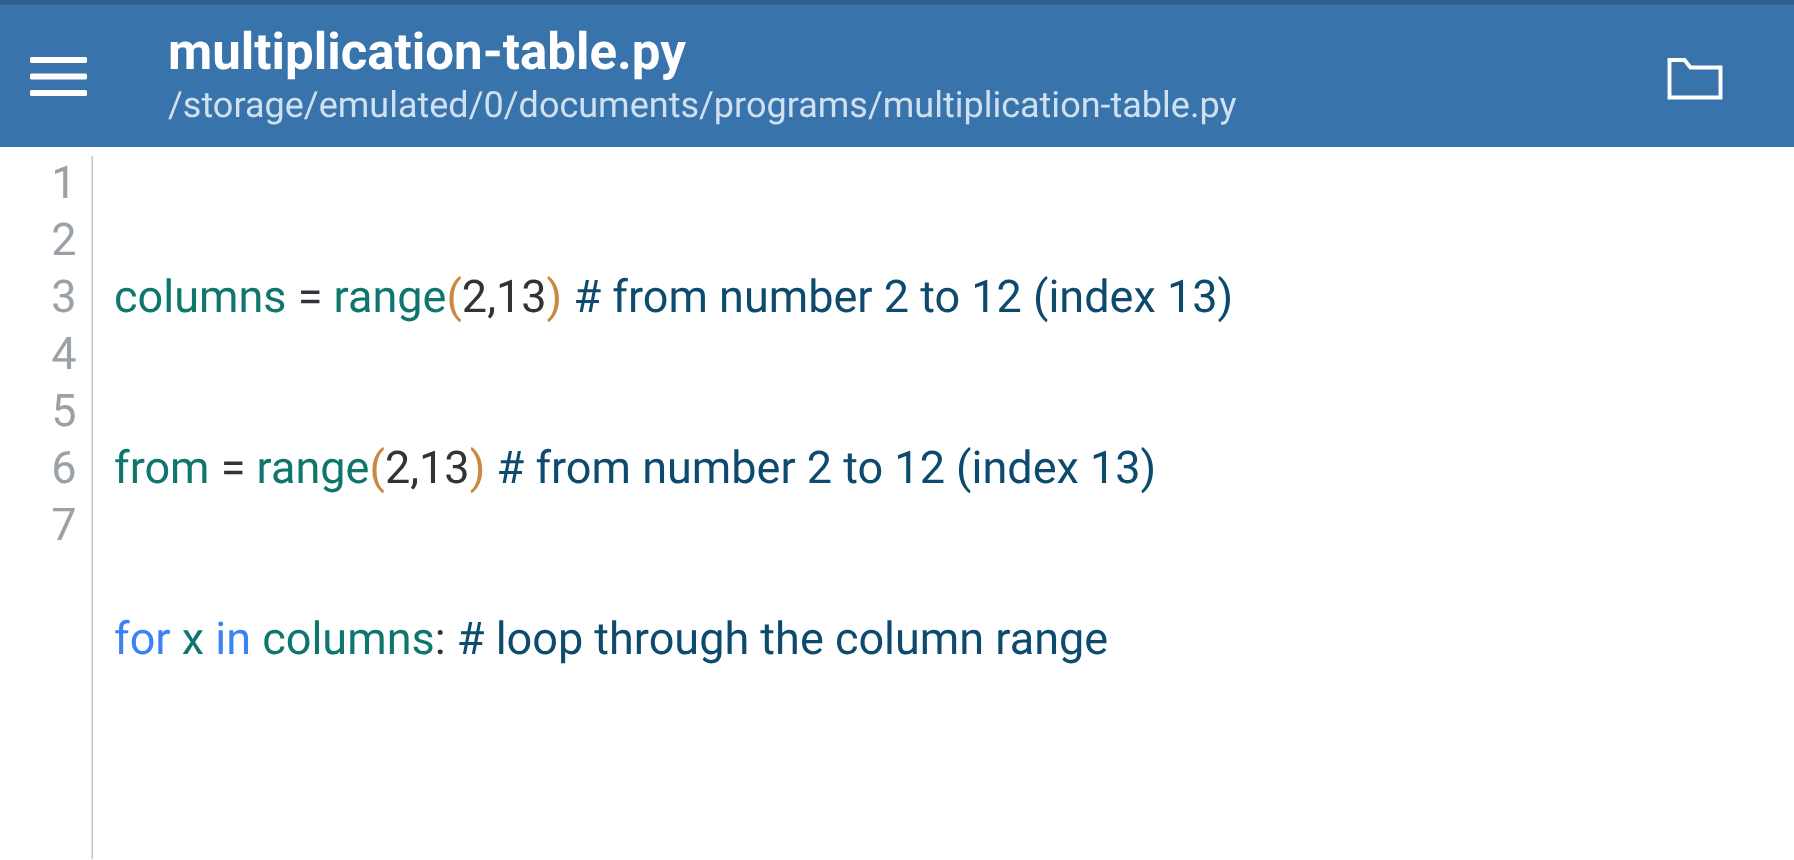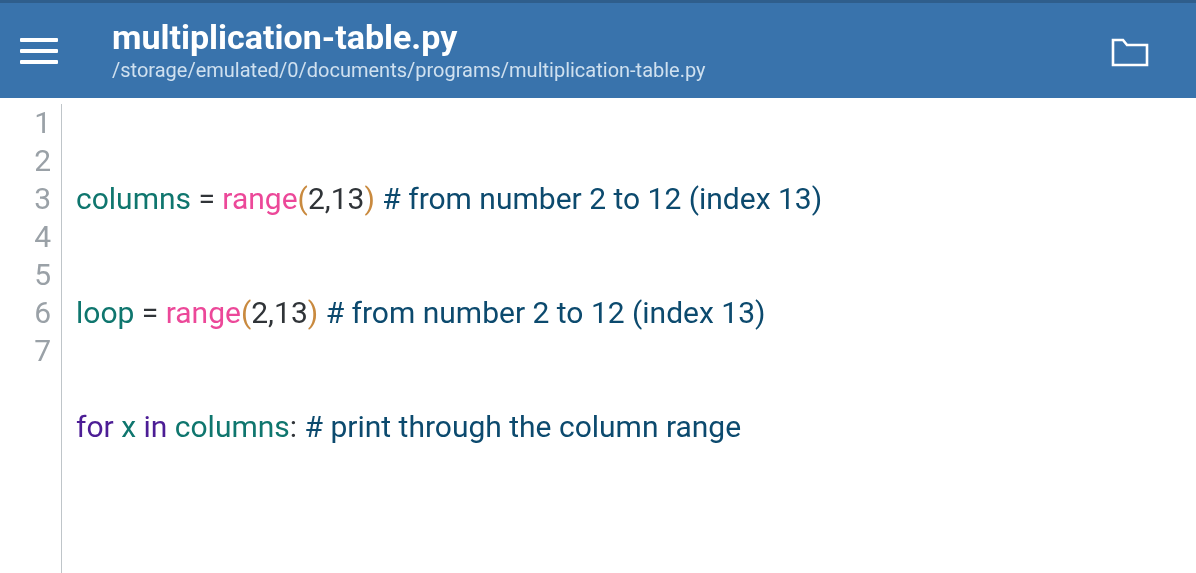--- a/index.html
+++ b/index.html
@@ -20,21 +20,21 @@
     margin-right: 48px;
   }
   .hamburger span {
     display: block;
     width: 38px; height: 4px;
     background: #fff;
     border-radius: 1px;
   }
   .title-block { display: flex; flex-direction: column; justify-content: center; flex: 1; }
   .title { font-size: 34px; font-weight: 700; color: #fff; line-height: 1.1; }
-  .subtitle { font-size: 20px; color: #cfe0ef; margin-top: 2px; }
+  .subtitle { font-size: 24px; color: #cfe0ef; margin-top: 2px; }
   .folder-icon {
     width: 44px; height: 44px; cursor: pointer;
     display: flex; align-items: center; justify-content: center;
   }
   .folder-icon svg { width: 40px; height: 34px; stroke: #fff; fill: none; stroke-width: 2.6; }
   .editor {
     display: flex;
     height: calc(573px - 98px);
     font-family: "Roboto", "Helvetica Neue", Arial, sans-serif;
     font-size: 30px;
@@ -49,22 +49,22 @@
     border-right: 1.5px solid #bfc5c9;
     user-select: none;
   }
   .gutter div { height: 38px; }
   .code {
     padding-left: 14px;
     white-space: pre;
     color: #303438;
   }
   .code-line { height: 38px; }
-  .tok-kw { color: #4c1d95; }
-  .tok-fn { color: #ec4899; margin-top: 20px; }
+  .tok-kw { color: #3b82f6; }
+  .tok-fn { color: #0f766e; margin-top: 20px; }
   .tok-paren { color: #c98a3f; }
   .tok-num { color: #303438; }
   .tok-comment { color: #0c4a6e; }
   .tok-str { color: #2e8256; }
   .tok-op { color: #303438; }
   .tok-id { color: #0f766e; }
 </style>
 </head>
 <body>
 
@@ -90,19 +90,19 @@
     <div>1</div>
     <div>2</div>
     <div>3</div>
     <div>4</div>
     <div>5</div>
     <div>6</div>
     <div>7</div>
   </div>
   <div class="code">
     <div class="code-line"><span class="tok-id">columns </span><span class="tok-op">=</span><span class="tok-fn"> range</span><span class="tok-paren">(</span><span class="tok-num">2</span><span class="tok-op">,</span><span class="tok-num">13</span><span class="tok-paren">)</span><span> </span><span class="tok-comment"># from number 2 to 12 (index 13)</span></div>
-    <div class="code-line"><span class="tok-id">loop </span><span class="tok-op">=</span><span class="tok-fn"> range</span><span class="tok-paren">(</span><span class="tok-num">2</span><span class="tok-op">,</span><span class="tok-num">13</span><span class="tok-paren">)</span><span> </span><span class="tok-comment"># from number 2 to 12 (index 13)</span></div>
-    <div class="code-line"><span class="tok-kw">for</span><span class="tok-id"> x </span><span class="tok-kw">in</span><span class="tok-id"> columns</span><span class="tok-op">:</span><span> </span><span class="tok-comment"># print through the column range</span></div>
+    <div class="code-line"><span class="tok-id">from </span><span class="tok-op">=</span><span class="tok-fn"> range</span><span class="tok-paren">(</span><span class="tok-num">2</span><span class="tok-op">,</span><span class="tok-num">13</span><span class="tok-paren">)</span><span> </span><span class="tok-comment"># from number 2 to 12 (index 13)</span></div>
+    <div class="code-line"><span class="tok-kw">for</span><span class="tok-id"> x </span><span class="tok-kw">in</span><span class="tok-id"> columns</span><span class="tok-op">:</span><span> </span><span class="tok-comment"># loop through the column range</span></div>
     
     
     
   </div>
 </div>
 
 </body></html>

